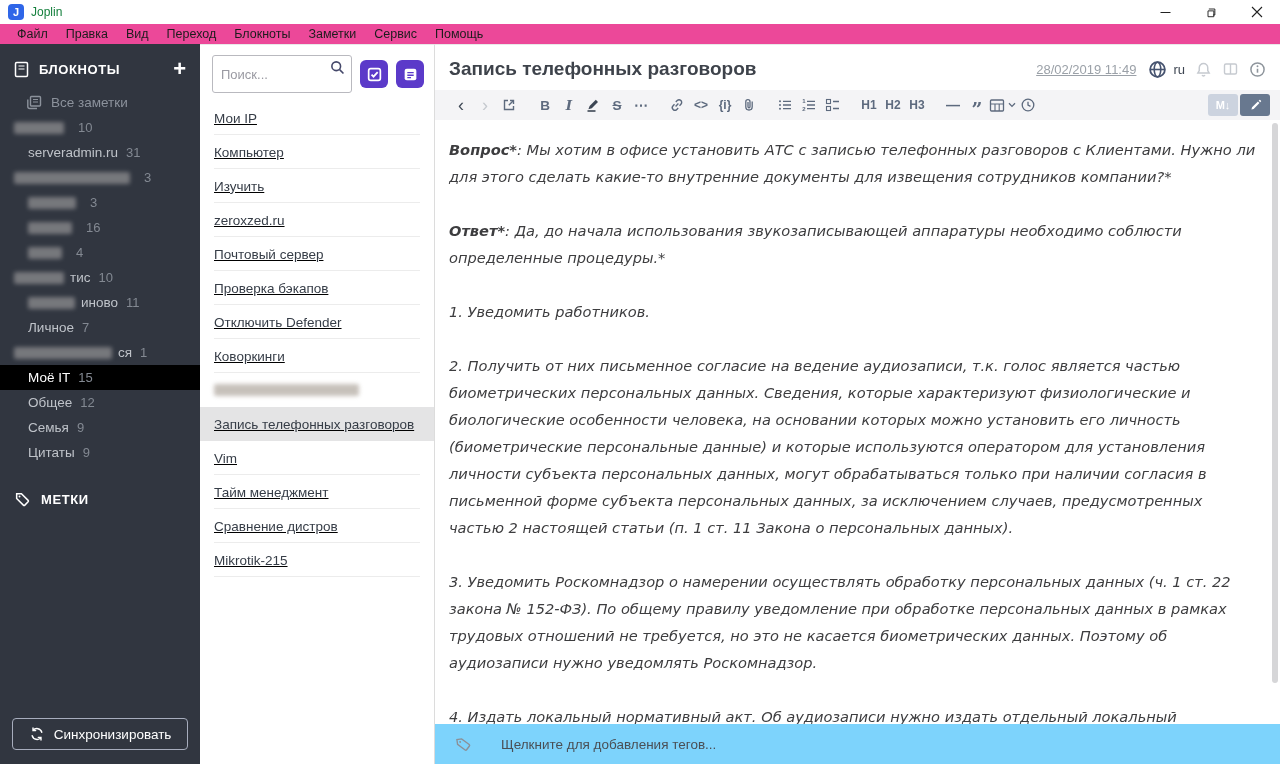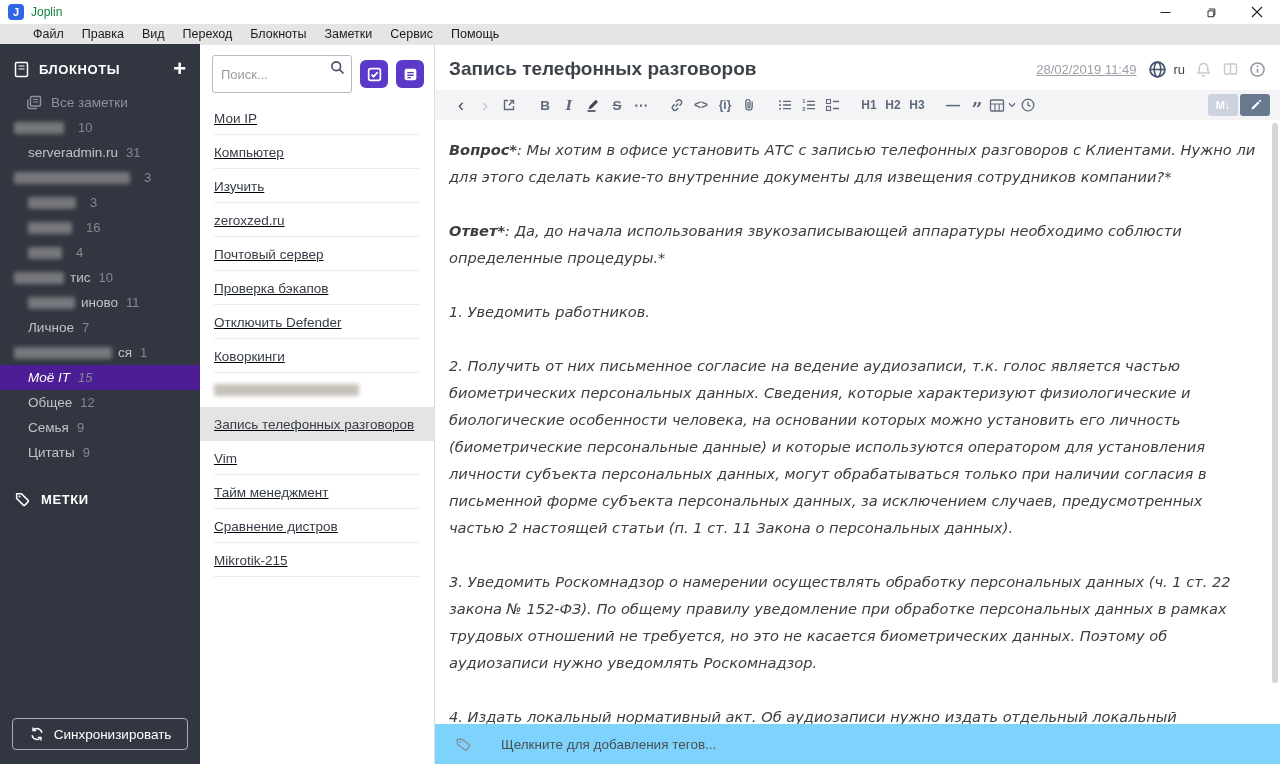--- a/index.html
+++ b/index.html
@@ -10,35 +10,35 @@
   
   .titlebar { height:24px; display:flex; align-items:center; padding-left:8px; background:#fff; }
   .app-logo { width:16px; height:16px; border-radius:4px; background:#2f66e8; color:#fff;
               font-weight:bold; font-size:11px; display:flex; align-items:center; justify-content:center; }
   .win-title { font-size:12px; color:#15803d; margin-left:7px; }
   .win-controls { margin-left:auto; display:flex; align-items:center; }
   .win-btn { width:46px; height:24px; display:flex; align-items:center; justify-content:center;
              color:#222; font-size:13px; }
 
   
-  .menubar { height:20px; display:flex; align-items:center; padding-left:24px; background:#e5e5e5;text-align:center; }
+  .menubar { height:20px; display:flex; align-items:center; padding-left:8px; background:#ec4899;text-align:center; }
   .menu-item { font-size:12.5px; color:#1c1c1c; padding:0 9px; }
 
   
   .app { display:flex; height:720px; }
 
   
   .sidebar { width:200px; background:#313640; color:#c9ccd2; display:flex; flex-direction:column; flex-shrink:0; }
   .sb-header { display:flex; align-items:center; padding:16px 14px 12px 14px; }
   .sb-header-label { color:#fff; font-size:13px; font-weight:bold; letter-spacing:.6px; margin-left:10px; }
   .sb-plus { margin-left:auto; color:#fff; font-size:22px; line-height:18px; font-weight:bold; }
   .sb-row { height:25px; display:flex; align-items:center; padding:0 10px 0 28px; font-size:13.5px; color:#bfc3c9; }
   .sb-row.allnotes { color:#8c929c; padding-left:26px; }
   .sb-row.allnotes .lbl { margin-left:9px; }
-  .sb-row.selected { background:#4c1d95; color:#fff;font-style:italic; }
+  .sb-row.selected { background:#000000; color:#fff; }
   .sb-count { color:#838992; margin-left:8px; font-size:13px; }
   .redact { display:inline-block; height:12px; border-radius:2px; background:#8e8e90;
             opacity:.75; filter:blur(2px); margin-right:6px; }
   .redact.lite { background:#b9b2aa; opacity:.8; }
   .sb-tags { display:flex; align-items:center; padding:26px 14px 8px 14px; }
   .sb-tags-label { color:#fff; font-size:13px; font-weight:bold; letter-spacing:.6px; margin-left:10px; }
   .sb-bottom { margin-top:auto; padding:10px 12px 14px 12px; }
   .sync-status { color:#8a8f99; font-size:11.5px; padding:0 0 12px 8px; }
   .sync-btn { width:176px; height:32px; border:1px solid #a7adbd; border-radius:4px; background:transparent;
               color:#fff; font-size:13.5px; display:flex; align-items:center; justify-content:center; gap:9px; }

